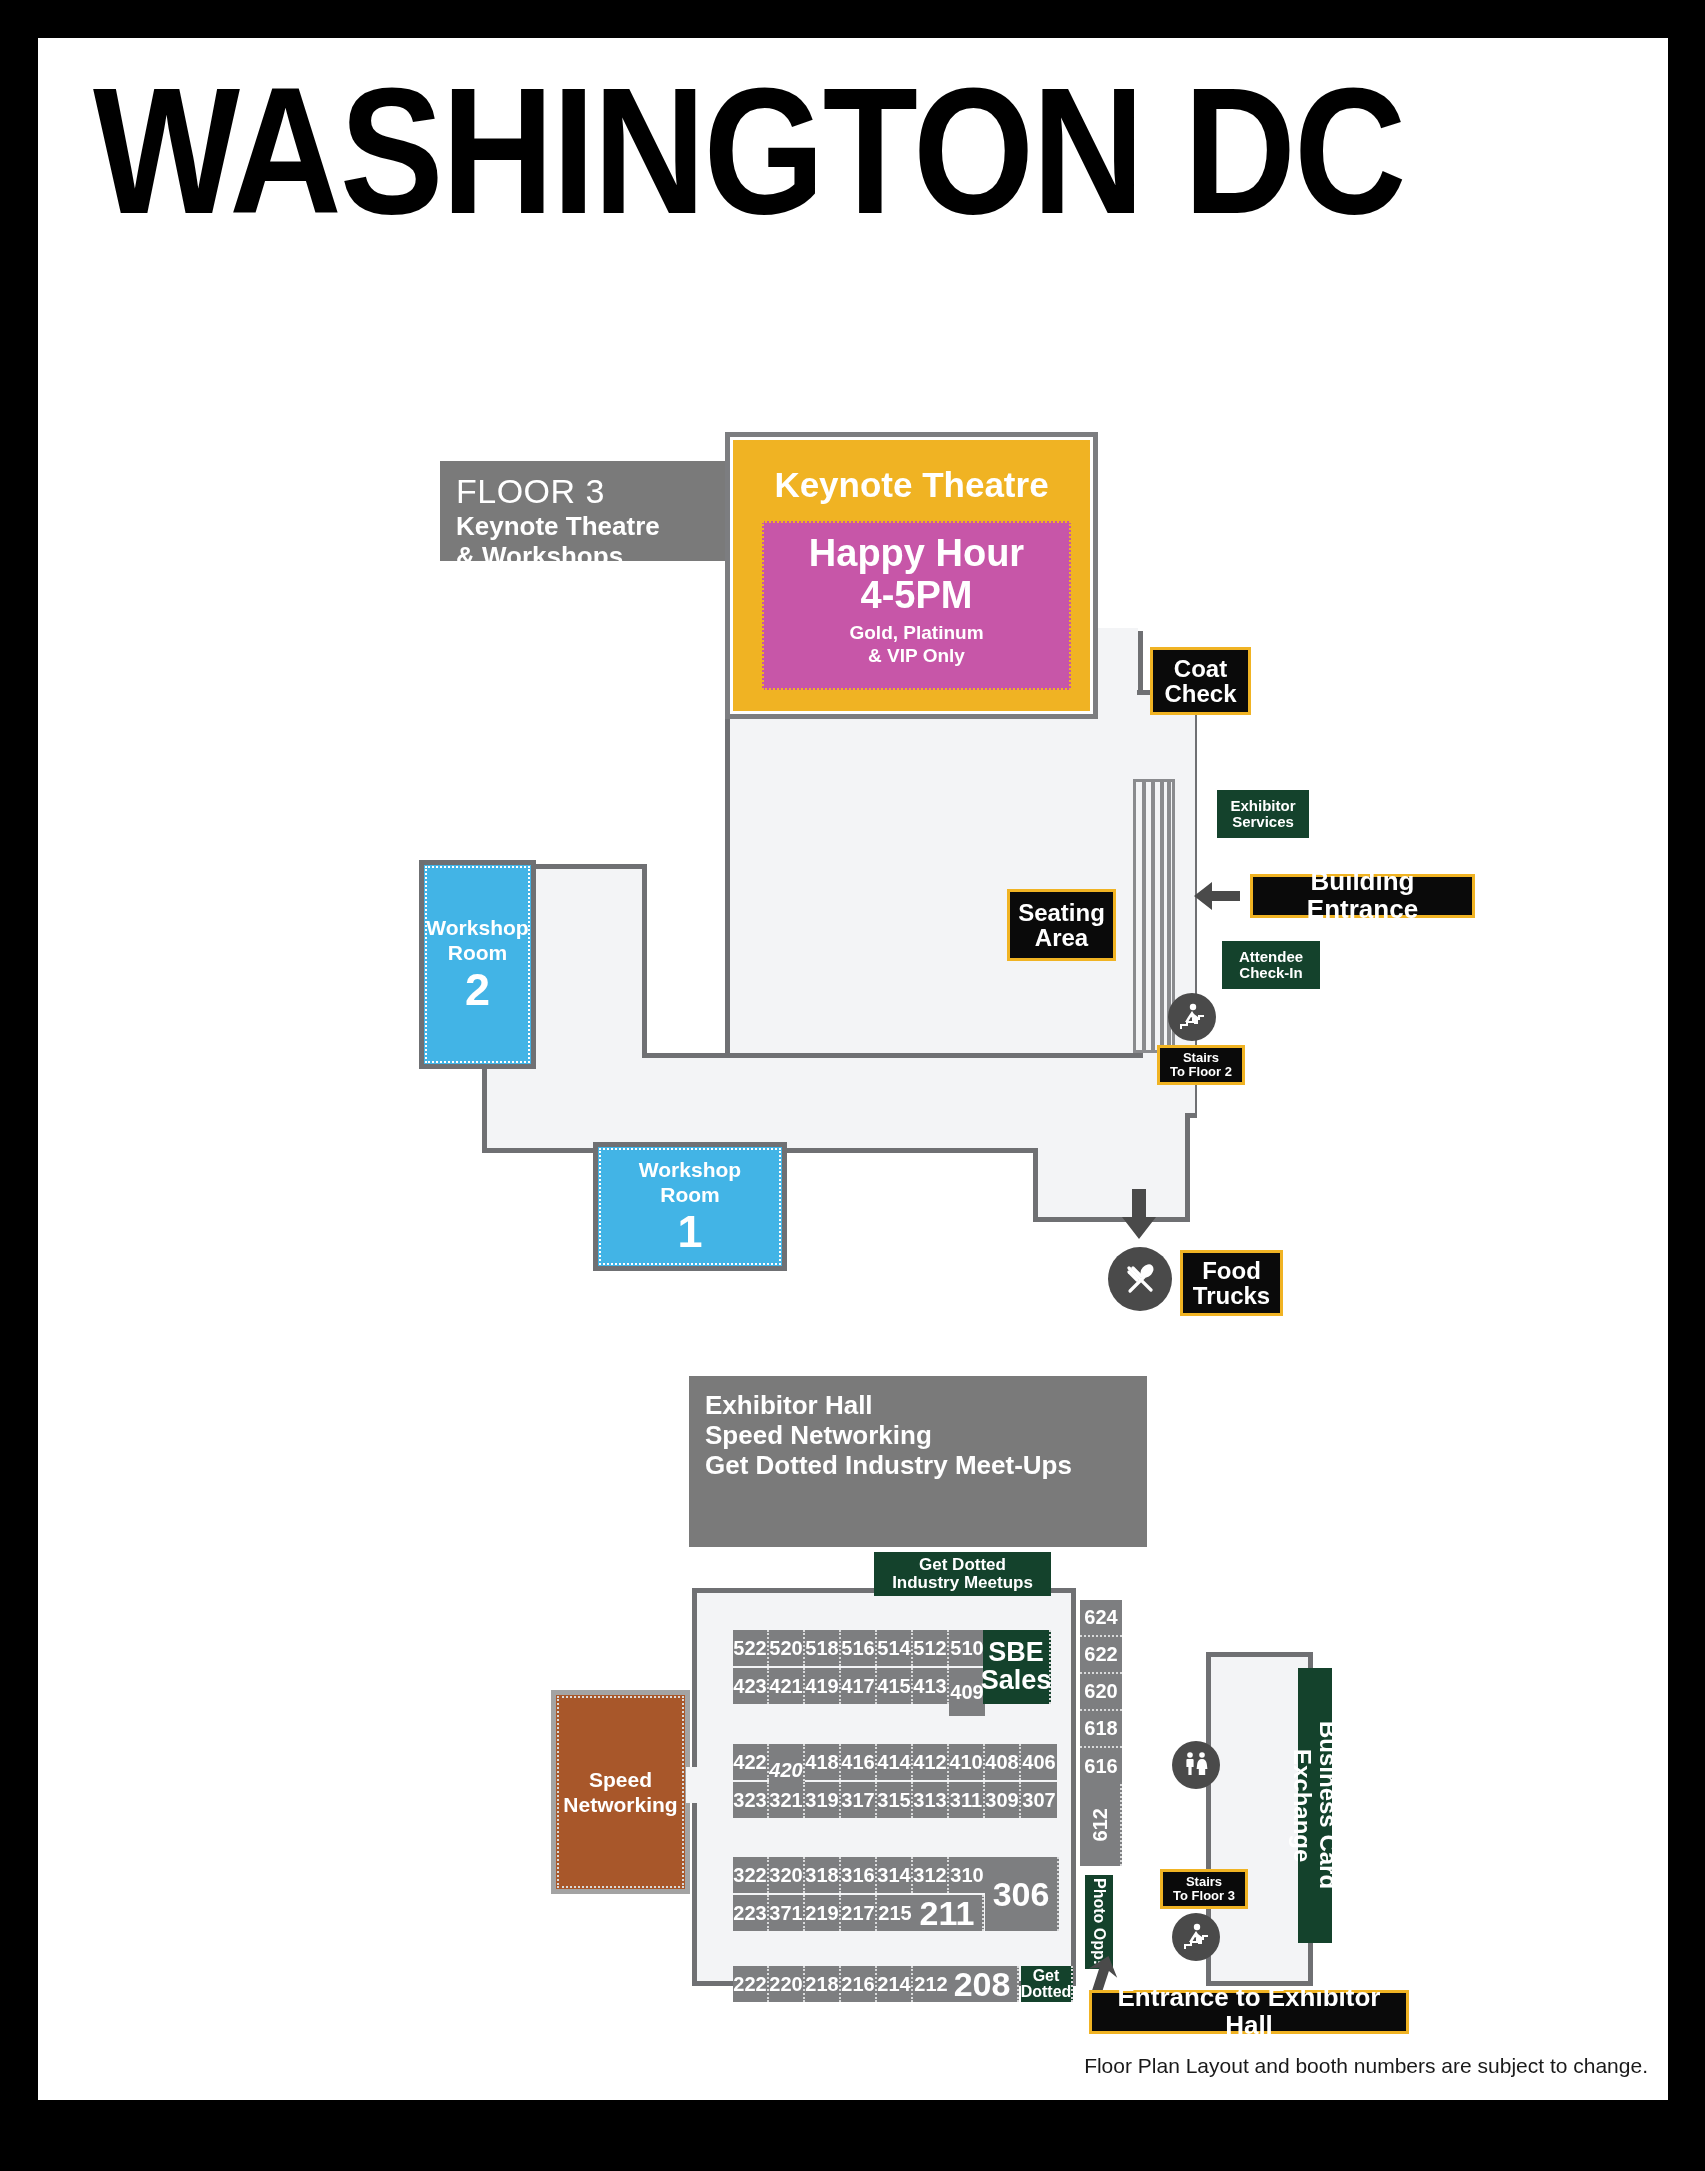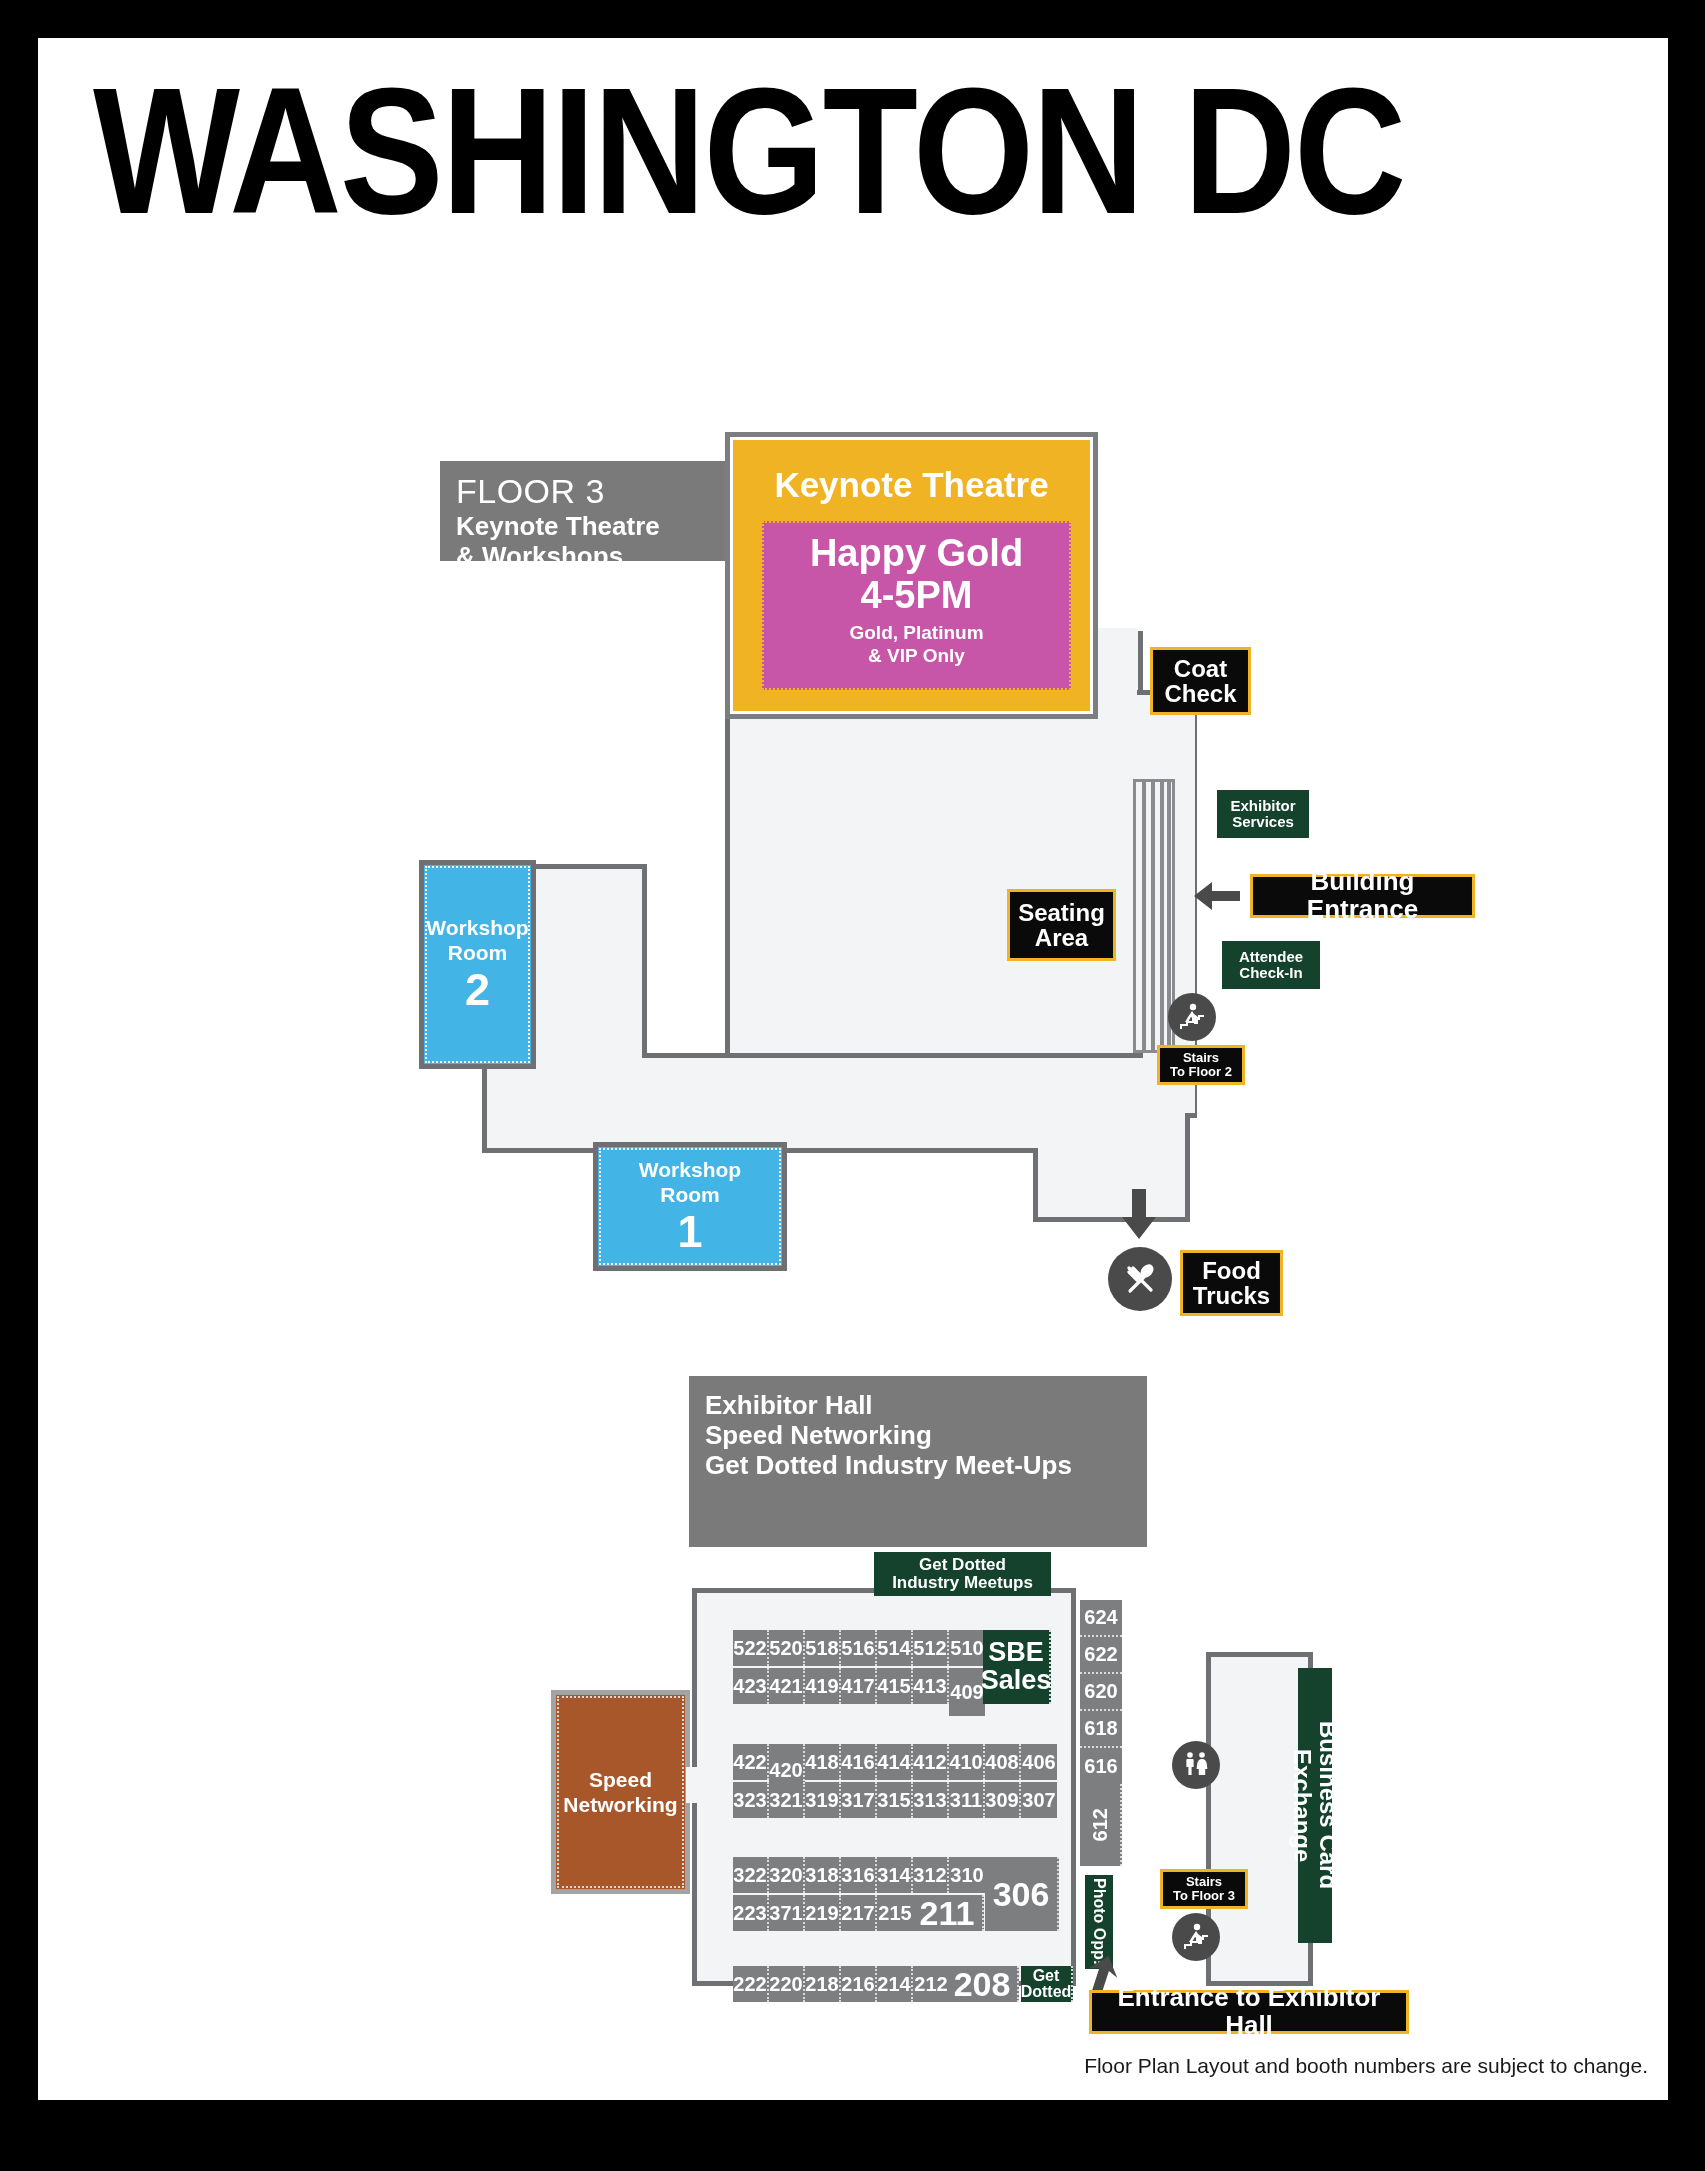--- a/index.html
+++ b/index.html
@@ -216,21 +216,21 @@
 
     <div class="floor-header" style="left:402px; top:423px; width:294px; height:100px;">
       <div class="fh-big">FLOOR 3</div>
       <div class="fh-sub">Keynote Theatre</div>
       <div class="fh-sub">&amp; Workshops</div>
     </div>
 
     <div id="keynote-room">
       <div id="keynote-title">Keynote Theatre</div>
       <div id="happy-hour">
-        <div id="hh-line1">Happy Gold</div>
+        <div id="hh-line1">Happy Hour</div>
         <div id="hh-line2">4-5PM</div>
         <div id="hh-line3">Gold, Platinum</div>
         <div id="hh-line4">&amp; VIP Only</div>
       </div>
     </div>
 
     <div class="room-blue" style="left:381px; top:822px; width:117px; height:209px;">
       <div class="rb-name">Workshop</div>
       <div class="rb-name">Room</div>
       <div class="rb-num">2</div>
@@ -353,21 +353,21 @@
         <div class="booth" style="width: 36px; height: 36px;">413</div>
         <div class="booth" style="width: 36px; height: 48px;">409</div>
       </div>
     <div class="booth green" style="position:absolute; left:945px; top:1592px; width:68px; height:74px; align-items:center; justify-content:center;">
       <span>SBE</span>
       <span>Sales</span>
     </div>
 
     <div class="booth-row" style="left:695px; top:1706px; height:36px;">
         <div class="booth" style="width: 36px; height: 36px;">422</div>
-        <div class="booth" style="width: 36px; height: 52px;">420</div>
+        <div class="booth" style="width: 36px; height: 52px; font-style: italic;">420</div>
         <div class="booth" style="width: 36px; height: 36px;">418</div>
         <div class="booth" style="width: 36px; height: 36px;">416</div>
         <div class="booth" style="width: 36px; height: 36px;">414</div>
         <div class="booth" style="width: 36px; height: 36px;">412</div>
         <div class="booth" style="width: 36px; height: 36px;">410</div>
         <div class="booth" style="width: 36px; height: 36px;">408</div>
         <div class="booth" style="width: 36px; height: 36px;">406</div>
       </div>
     <div class="booth-row" style="left:695px; top:1744px; height:36px;">
         <div class="booth" style="width: 36px; height: 36px;">323</div>

